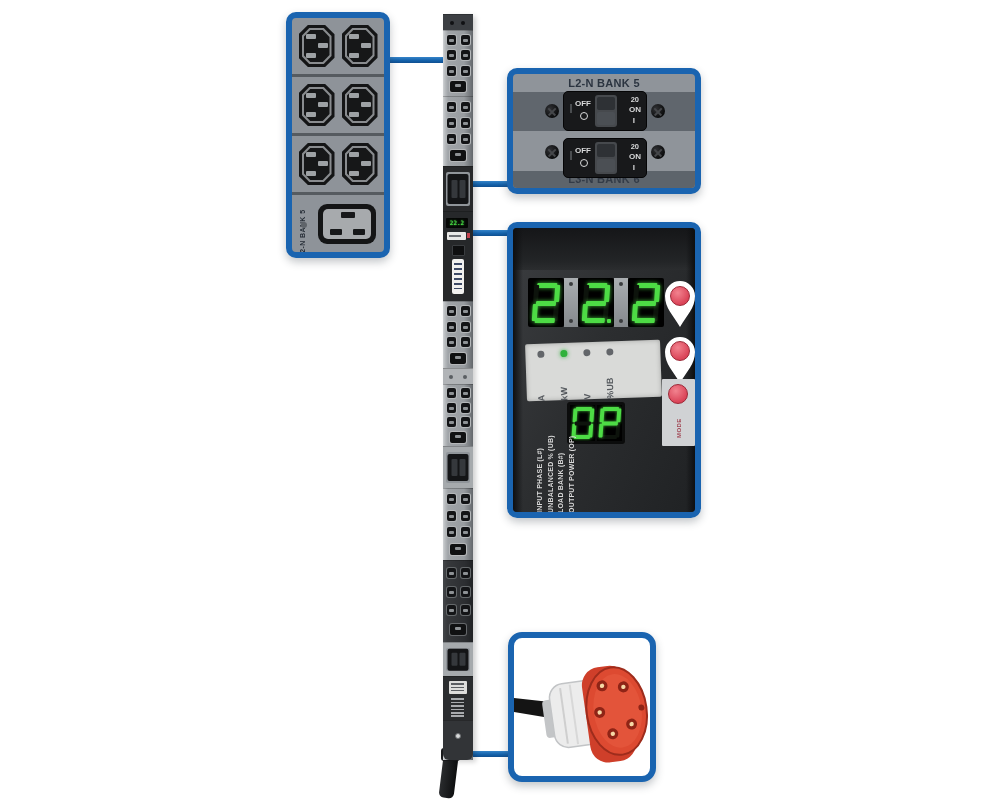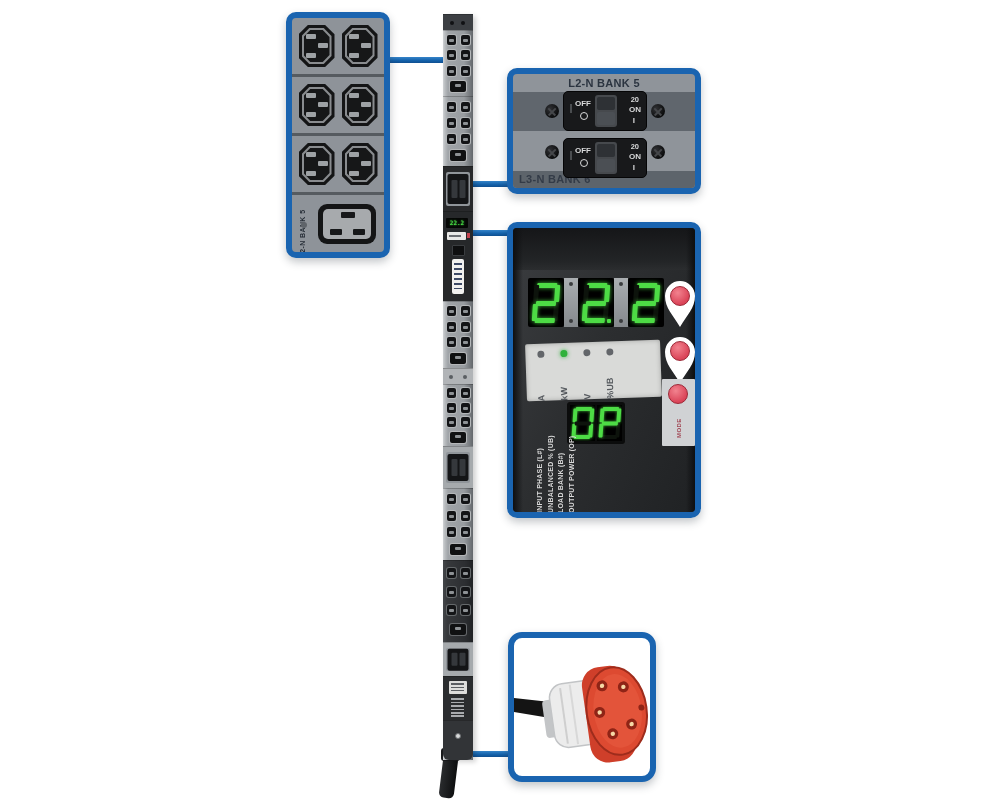--- a/index.html
+++ b/index.html
@@ -83,21 +83,21 @@
     font:bold 7px/9px "Liberation Sans",sans-serif;color:#262d36;letter-spacing:.4px;white-space:nowrap;}
   .screw-sm{position:absolute;left:9px;top:27px;width:6px;height:6px;border-radius:50%;background:#5f646a;}
 
   
   #breaker-box{left:507px;top:68px;width:194px;height:126px;background:#8f949a;}
   .bb-label{position:absolute;width:100%;text-align:center;font:bold 11px "Liberation Sans",sans-serif;
     color:#2b3440;letter-spacing:.3px;}
   .bb-label.top{top:3px;}
   .bb-band1{position:absolute;left:0;top:18px;width:100%;height:39px;background:#60666d;}
   .bb-band2{position:absolute;left:0;bottom:0;width:100%;height:17px;background:#5d646b;
-    text-align:left;font:bold 11px/17px "Liberation Sans",sans-serif;color:#333b47;letter-spacing:.3px;padding-left:6px;}
+    text-align:center;font:bold 11px/17px "Liberation Sans",sans-serif;color:#333b47;letter-spacing:.3px;}
   .screw{position:absolute;width:14px;height:14px;border-radius:50%;
     background:radial-gradient(circle at 35% 35%,#303134,#0b0c0d 70%);}
   .screw::before,.screw::after{content:'';position:absolute;left:2px;top:6.5px;width:10px;height:1.5px;background:#45474a;}
   .screw::before{transform:rotate(45deg);} .screw::after{transform:rotate(-45deg);}
   .brk{position:absolute;left:50px;width:84px;height:40px;background:#18191b;border-radius:5px;
     border:1px solid #050506;box-sizing:border-box;}
   .brk.m1{top:17px;} .brk.m2{top:64px;}
   .brk .slot{position:absolute;left:6px;top:12px;width:2px;height:9px;background:#4a4d50;}
   .brk .off{position:absolute;left:11px;top:7px;font:bold 8px "Liberation Sans",sans-serif;color:#d8d9da;}
   .brk .ocirc{position:absolute;left:16px;top:20px;width:6px;height:6px;border:1.5px solid #d8d9da;border-radius:50%;}

